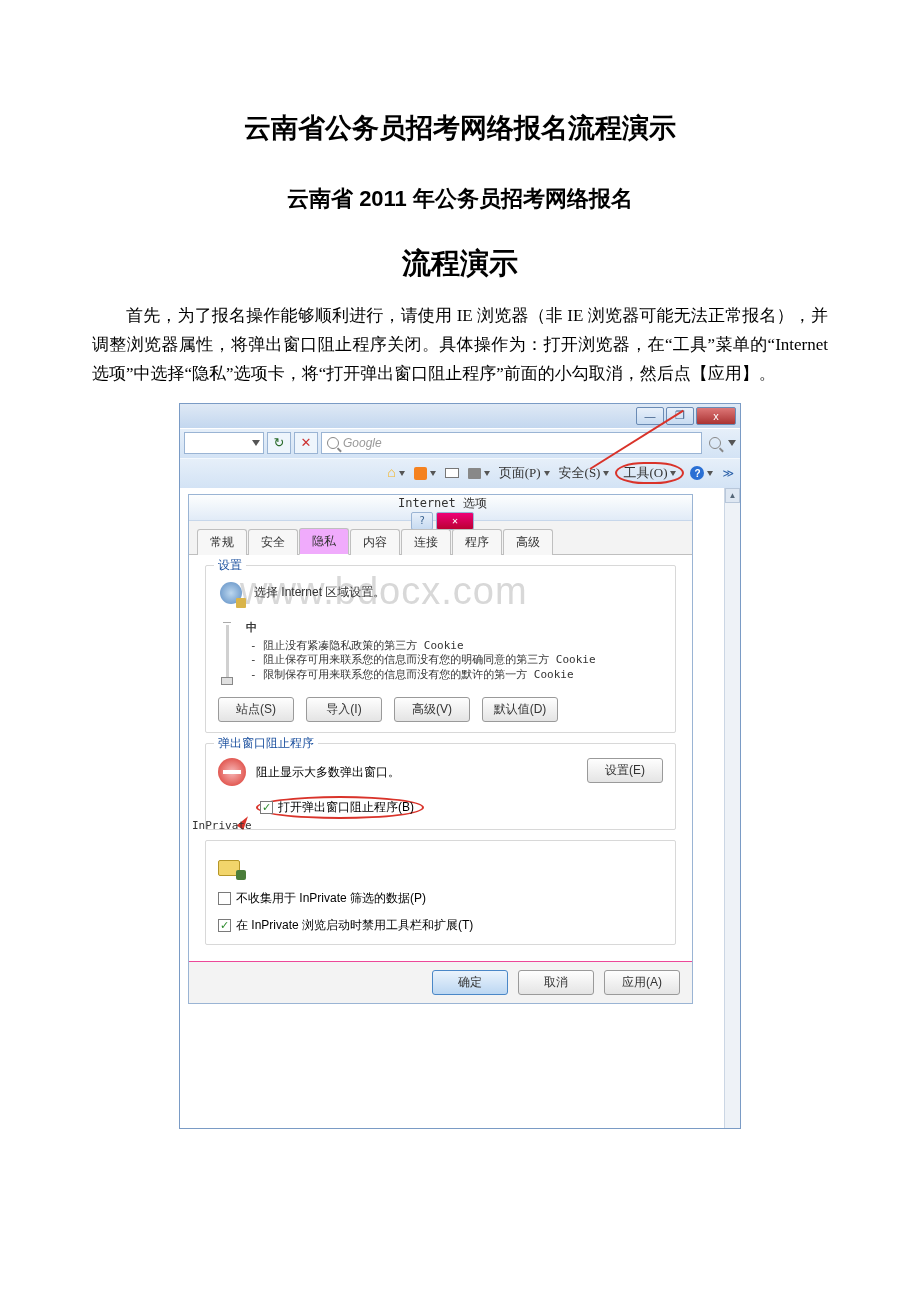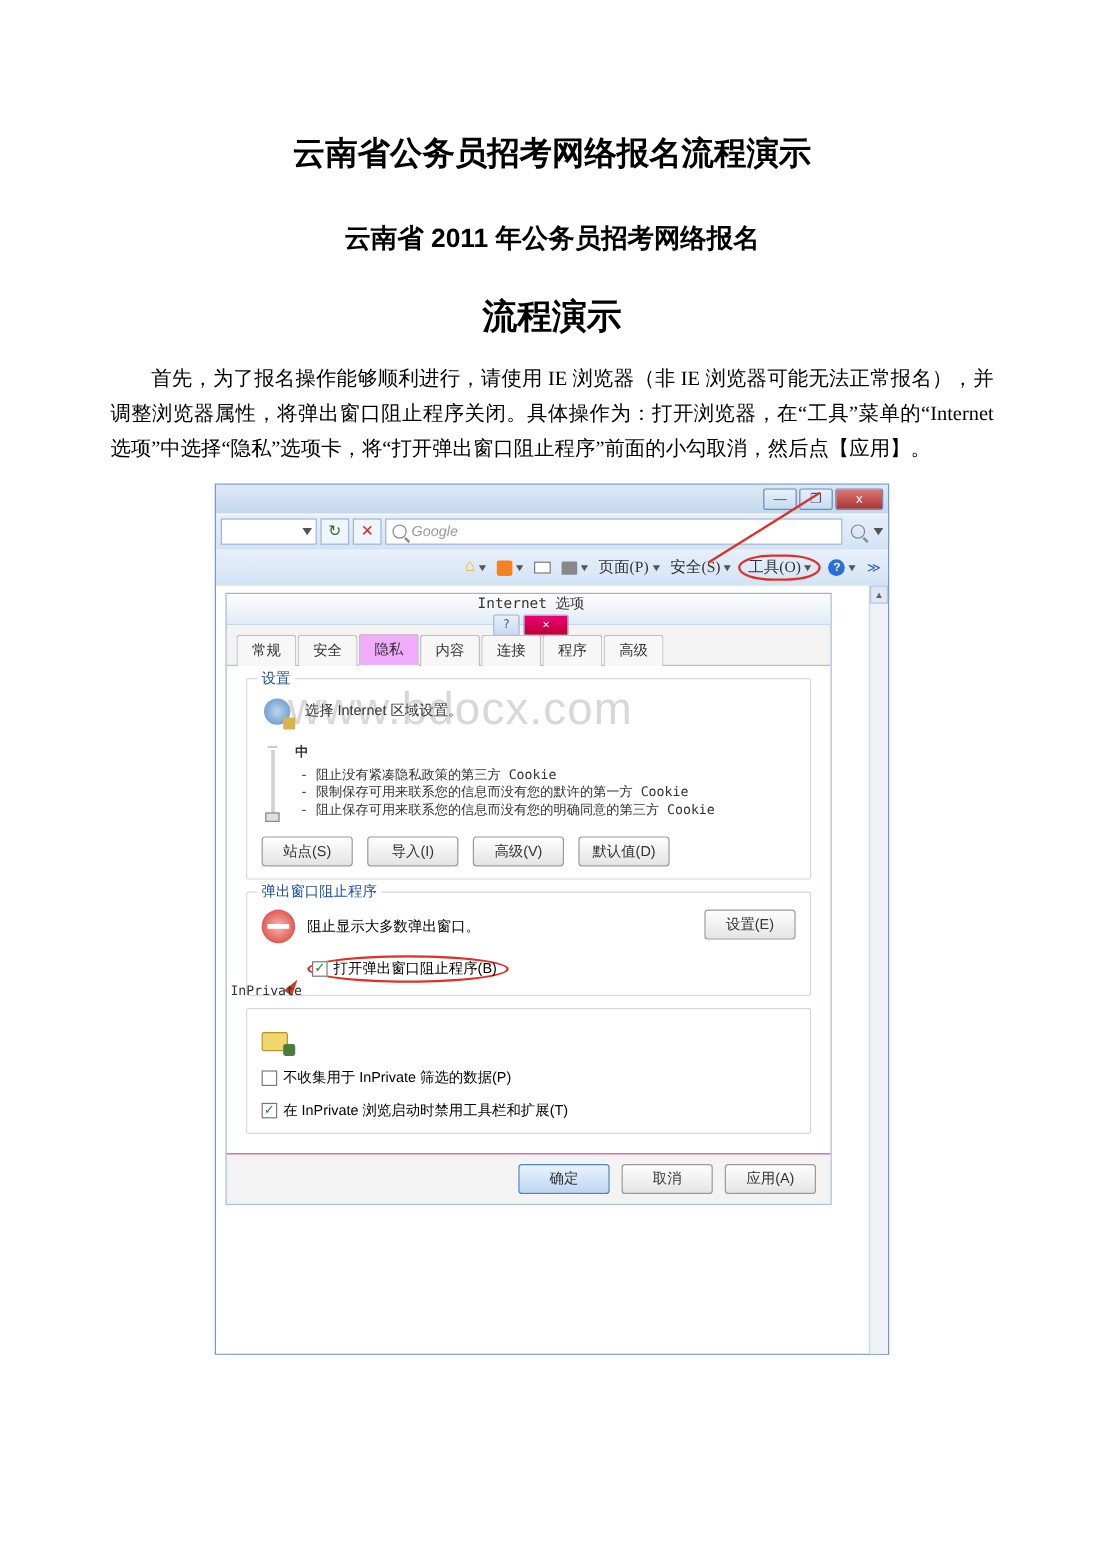--- a/index.html
+++ b/index.html
@@ -316,22 +316,22 @@
             <div class="slider">
               <div class="tick"></div>
               <div class="track">
                   <div class="thumb"></div>
                 </div>
               <div class="tick"></div>
             </div>
             <div class="slider-desc">
               <div class="med">中</div>
               <div class="bul">- 阻止没有紧凑隐私政策的第三方 Cookie</div>
+              <div class="bul">- 阻止保存可用来联系您的信息而没有您的明确同意的第三方 Cookie</div>
               <div class="bul">- 限制保存可用来联系您的信息而没有您的默许的第一方 Cookie</div>
-              <div class="bul">- 阻止保存可用来联系您的信息而没有您的明确同意的第三方 Cookie</div>
             </div>
           </div>
           <div class="btn-row">
             <div class="winbtn">站点(S)</div>
             <div class="winbtn">导入(I)</div>
             <div class="winbtn">高级(V)</div>
             <div class="winbtn">默认值(D)</div>
           </div>
         </div>
 

